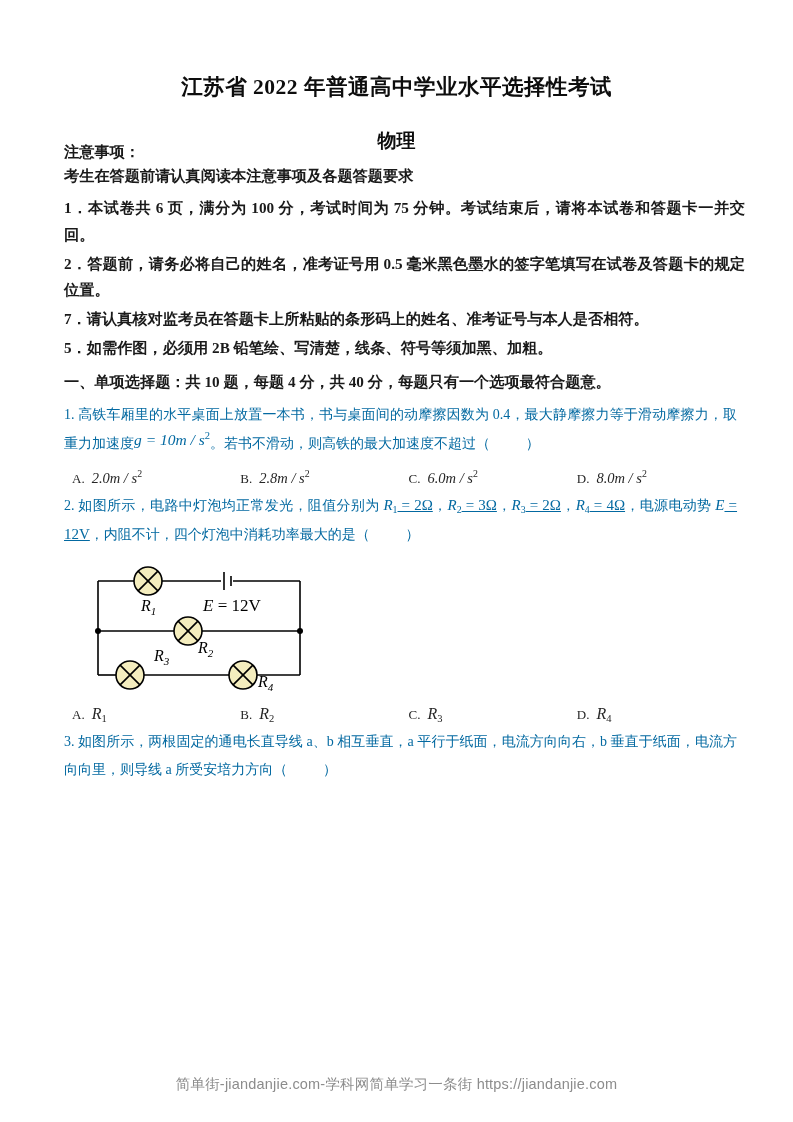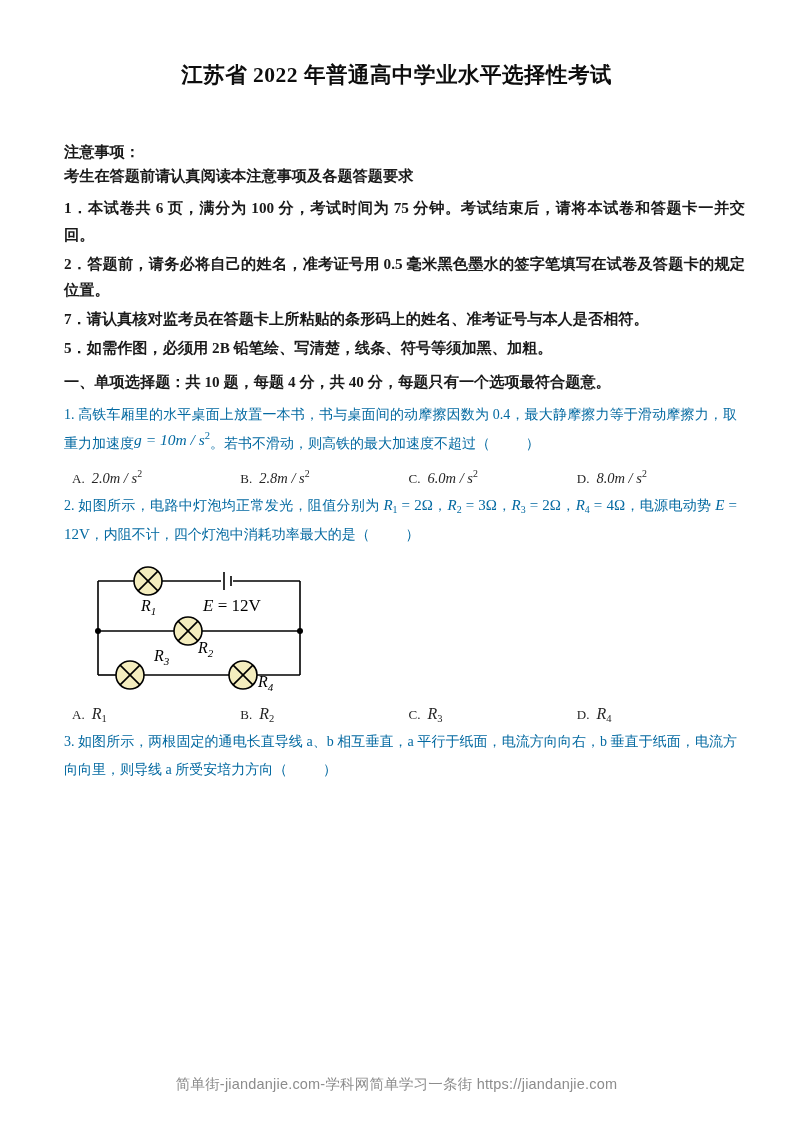--- a/index.html
+++ b/index.html
@@ -20,21 +20,21 @@
     inset: 0;
     padding: 0;
   }
 
   
   .doc-title {
     text-align: center;
     font-weight: bold;
     font-size: 21.5px;
     letter-spacing: 0.5px;
-    margin: 0;
+    margin: 12px;
     padding-top: 64px;
     line-height: 1.1;
     color: #0d0d0d;
   }
   .doc-subtitle {
     text-align: center;
     font-weight: bold;
     font-size: 19px;
     margin: 0;
     padding-top: 16px;
@@ -87,21 +87,21 @@
     text-align: justify;
     text-justify: inter-ideograph;
     color: #0369a1;
   }
   .q-num { }
   .math {
     font-family: "Liberation Serif", "DejaVu Serif", serif;
     font-style: italic;
     font-size: 15px;
   }
-  .math .up { font-style: normal; }
+  .math .up { font-style: normal; text-decoration: underline; }
   sup.sup {
     font-size: 0.68em;
     vertical-align: super;
     font-style: normal;
   }
   sub.sub {
     font-size: 0.66em;
     vertical-align: -0.28em;
     font-style: normal;
   }
@@ -155,20 +155,21 @@
     color: #8c8c8c;
     letter-spacing: 0.2px;
   }
 </style>
 </head>
 <body>
 
 <div class="page">
 
   <h1 class="doc-title">江苏省 2022 年普通高中学业水平选择性考试</h1>
+  <h2 class="doc-subtitle">物理</h2>
 
   <div class="body-wrap">
 
     <p class="notice-head">注意事项：</p>
     <p class="notice-sub">考生在答题前请认真阅读本注意事项及各题答题要求</p>
     <p class="notice-item">1．本试卷共 6 页，满分为 100 分，考试时间为 75 分钟。考试结束后，请将本试卷和答题卡一并交回。</p>
     <p class="notice-item">2．答题前，请务必将自己的姓名，准考证号用 0.5 毫米黑色墨水的签字笔填写在试卷及答题卡的规定位置。</p>
     <p class="notice-item">7．请认真核对监考员在答题卡上所粘贴的条形码上的姓名、准考证号与本人是否相符。</p>
     <p class="notice-item">5．如需作图，必须用 2B 铅笔绘、写清楚，线条、符号等须加黑、加粗。</p>
 

